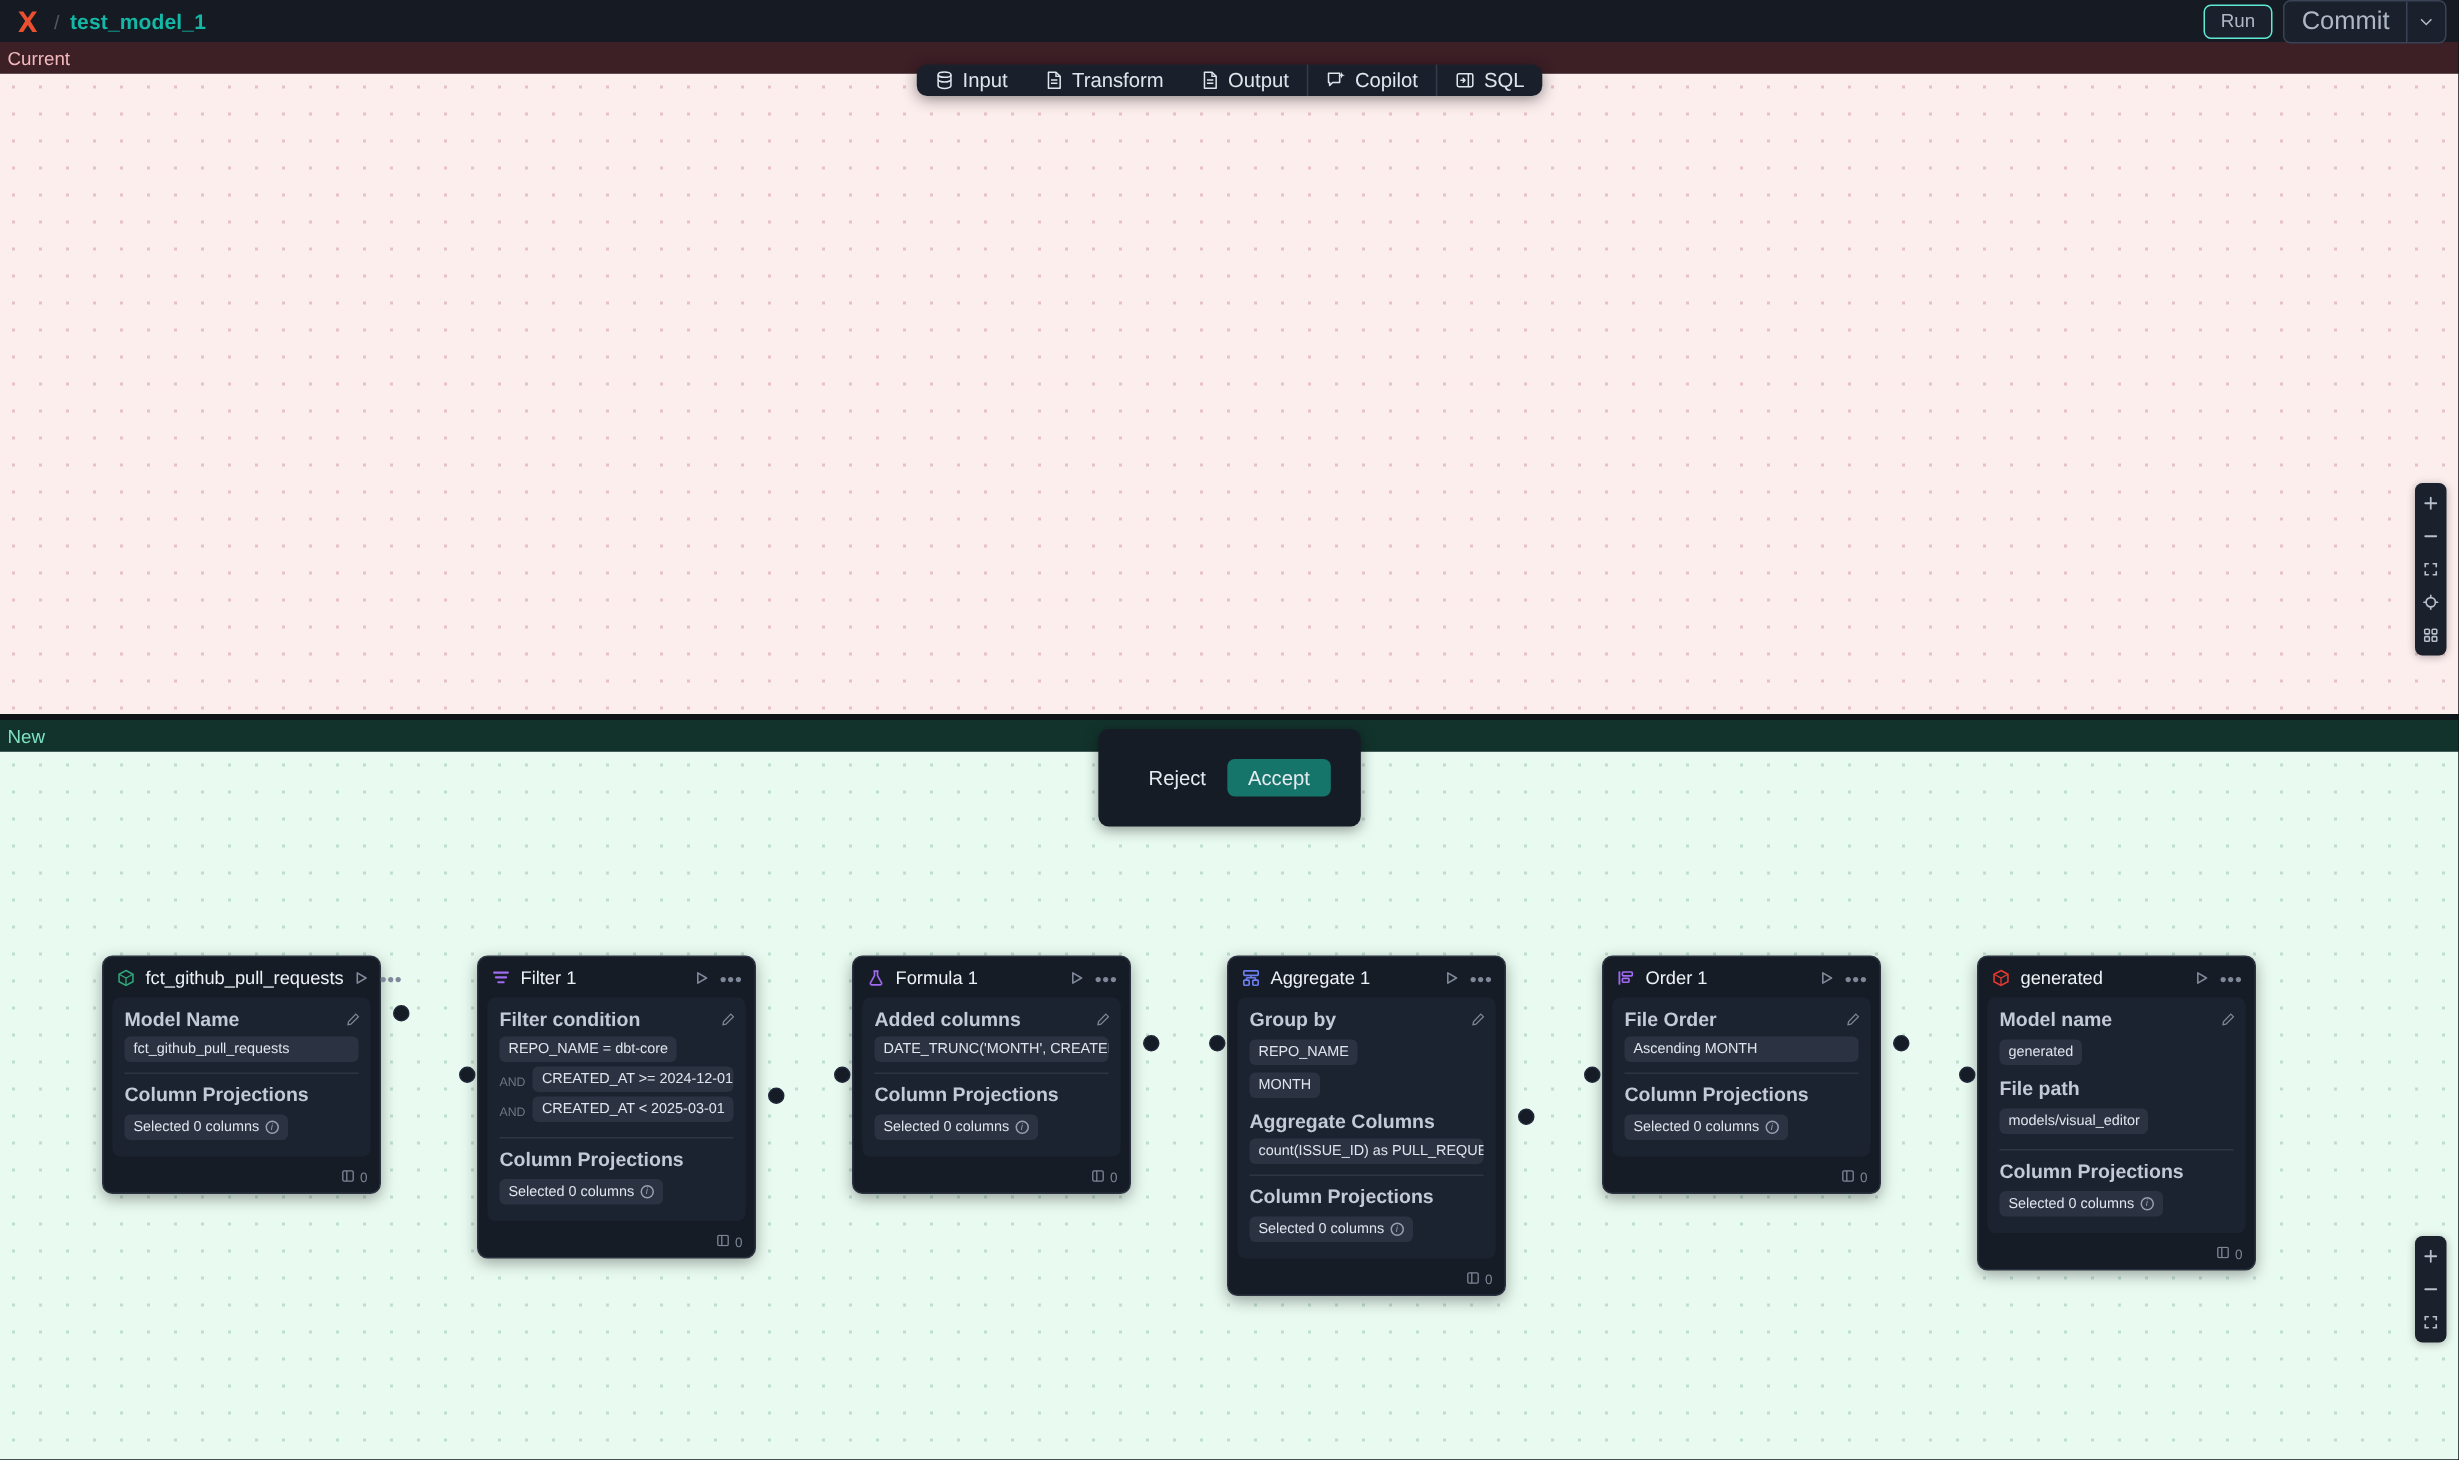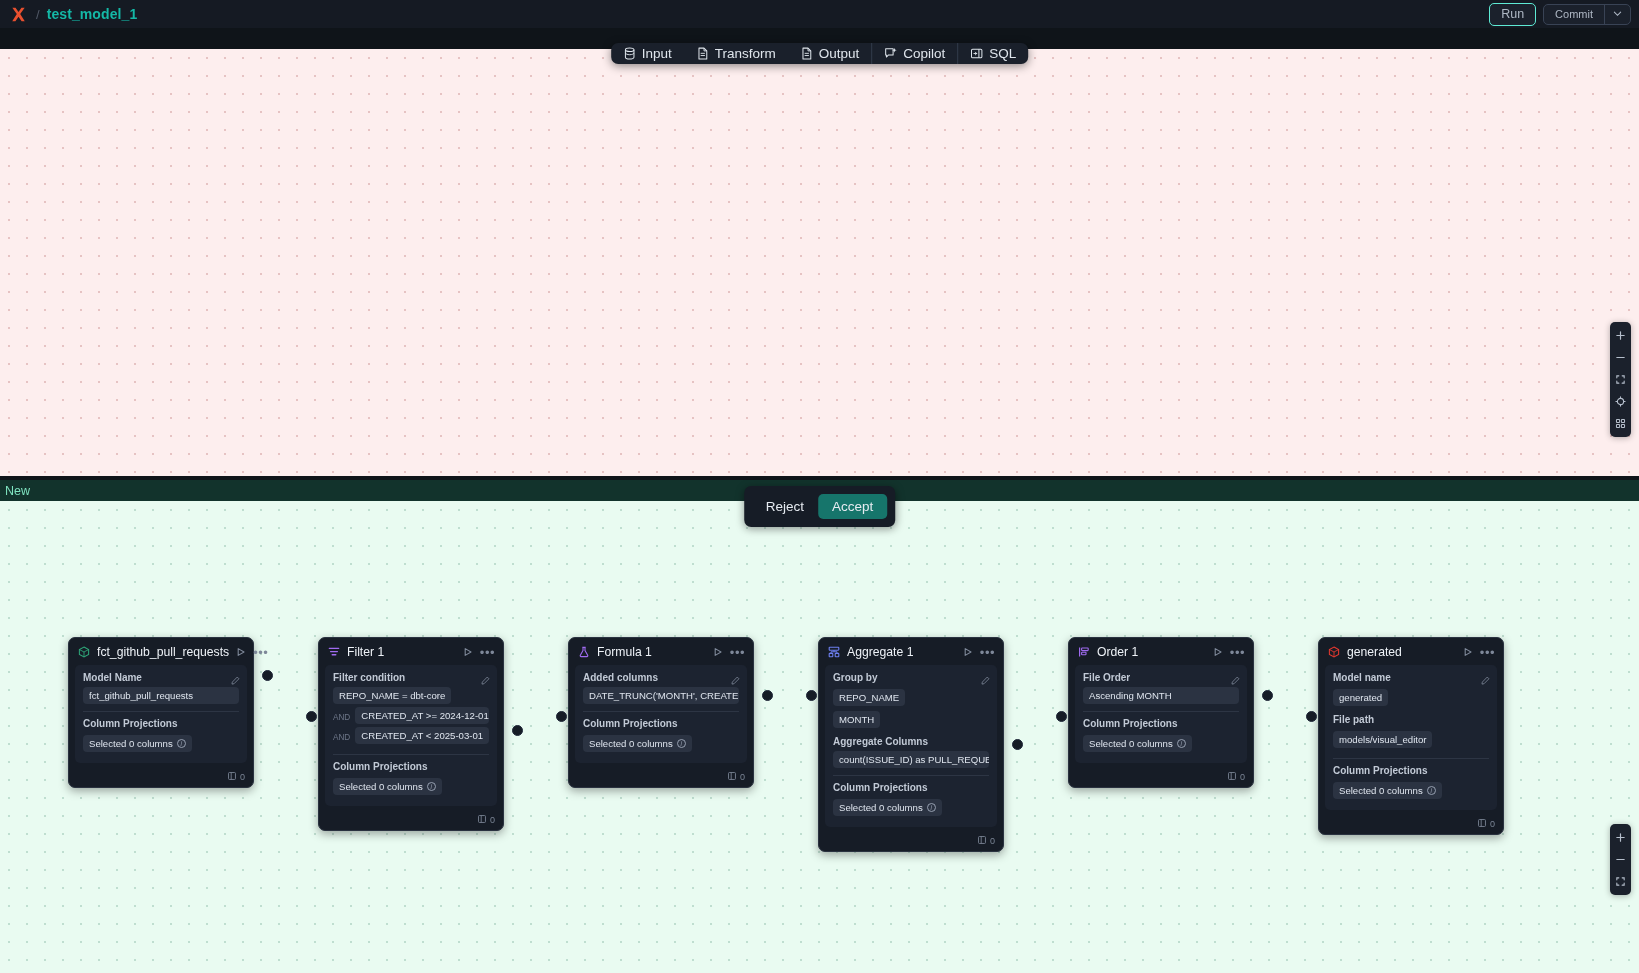--- a/index.html
+++ b/index.html
@@ -26,21 +26,21 @@
   }
   .crumb-sep { color: #525a68; font-size: 13px; margin: 0 7px 0 2px; }
   .crumb-title { color: #14b8a6; font-size: 14px; font-weight: bold; letter-spacing: .1px; }
   .topbar-right { margin-left: auto; display: flex; align-items: center; gap: 7px; }
   .tb-btn {
     border: 1px solid #5eead4; background: #1b212c; color: #aeb7c4;
     border-radius: 5px; font-size: 12.5px; padding: 3px 11px 4px;
     font-family: "Liberation Sans", sans-serif;
   }
   .commit-group { display: flex; border: 1px solid #394355; border-radius: 5px; overflow: hidden; background: #1b212c; }
-  .commit-group .seg { color: #aeb7c4; font-size: 11px; padding: 3px 11px 4px; }
+  .commit-group .seg { color: #aeb7c4; font-size: 17px; padding: 3px 11px 4px; }
   .commit-group .seg + .seg { border-left: 1px solid #394355; padding: 3px 8px 4px; }
 
   
   .pane { position: absolute; left: 0; right: 0; overflow: hidden; }
   .pane-current { top: 28px; height: 448px; }
   .pane-new { top: 480px; height: 493px; }
 
   .pane-label {
     position: absolute; top: 0; left: 0; right: 0; height: 21px;
     display: flex; align-items: center; padding-left: 5px;
@@ -72,21 +72,21 @@
     display: flex; align-items: center; gap: 6px;
     padding: 0 12px; color: #dfe5ec; font-size: 13.5px;
   }
   .tool.sep-left { border-left: 1px solid #333c4b; }
   .tool svg { display: block; }
 
   
   .decision {
     position: absolute; top: 486px; left: 50%; transform: translateX(-50%);
     display: flex; align-items: center; gap: 0;
-    background: #161c26; border-radius: 7px; padding: 8px;
+    background: #161c26; border-radius: 7px; padding: 20px;
     box-shadow: 0 2px 9px rgba(0,0,0,.4); z-index: 58;
   }
   .dec-btn { font-size: 13.5px; padding: 5px 14px; border-radius: 5px; color: #e6ebf1; }
   .dec-btn.accept { background: #16756b; }
 
   
   .zoomstack {
     position: absolute; right: 8px;
     width: 21px; background: #1b212c; border-radius: 5px;
     display: flex; flex-direction: column; align-items: center;
@@ -118,21 +118,21 @@
   .node-title { color: #eef2f7; font-size: 12.2px; flex: 1; white-space: nowrap; }
   .node-head .hicon { display: flex; align-items: center; }
   .ctrl { color: #7e8899; display: flex; align-items: center; }
   .ctrl.dots { font-size: 13px; letter-spacing: .5px; line-height: 1; }
 
   .node-body {
     margin: 0 6px 6px; background: #1c2330;
     border-radius: 5px; padding: 7px 8px 8px;
     position: relative;
   }
-  .fld-label { color: #c2cad6; font-size: 10px; font-weight: bold; margin-bottom: 4px; }
+  .fld-label { color: #c2cad6; font-size: 13px; font-weight: bold; margin-bottom: 4px; }
   .chip {
     display: inline-flex; align-items: center; gap: 4px;
     background: #2b3342; color: #dfe5ee;
     border-radius: 4px; font-size: 9.6px;
     padding: 3px 6px; margin-bottom: 3px;
     max-width: 100%; white-space: nowrap; overflow: hidden; text-overflow: ellipsis;
   }
   .chip.wide { display: flex; }
   .chip-row { display: flex; align-items: center; gap: 5px; }
   .and-kw { color: #6d7688; font-size: 8.2px; font-weight: normal; }
@@ -175,20 +175,21 @@
         <div class="seg">
           <svg width="9" height="9" viewBox="0 0 10 10">
               <path d="M1.5 3.5 L5 7 L8.5 3.5" stroke="#aeb7c4" stroke-width="1.2" fill="none" stroke-linecap="round"></path>
             </svg>
         </div>
       </div>
     </div>
   </div>
 
   <div class="pane pane-current">
+    <div class="pane-label">Current</div>
     <div class="canvas canvas-current"></div>
   </div>
 
   <div class="pane pane-new">
     <div class="pane-label">New</div>
     <div class="canvas canvas-new">
 
       <svg class="edge-layer">
         <g stroke="#5d6572" stroke-width="1.6" fill="none">
           <path d="M268,195 C286,195 292,216 310,216"></path>

